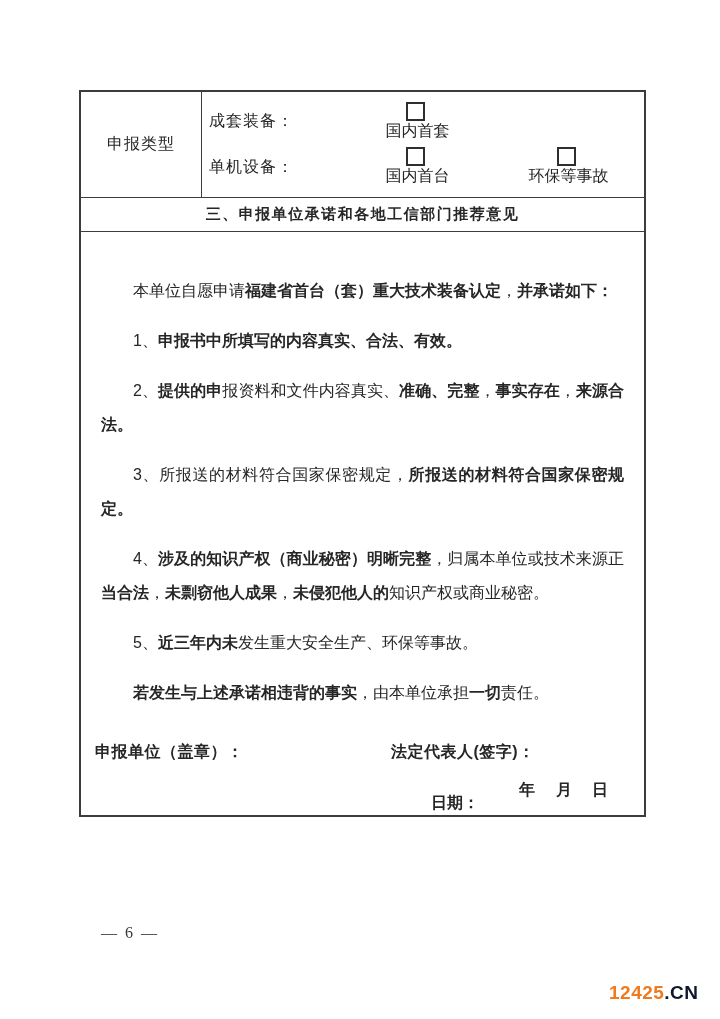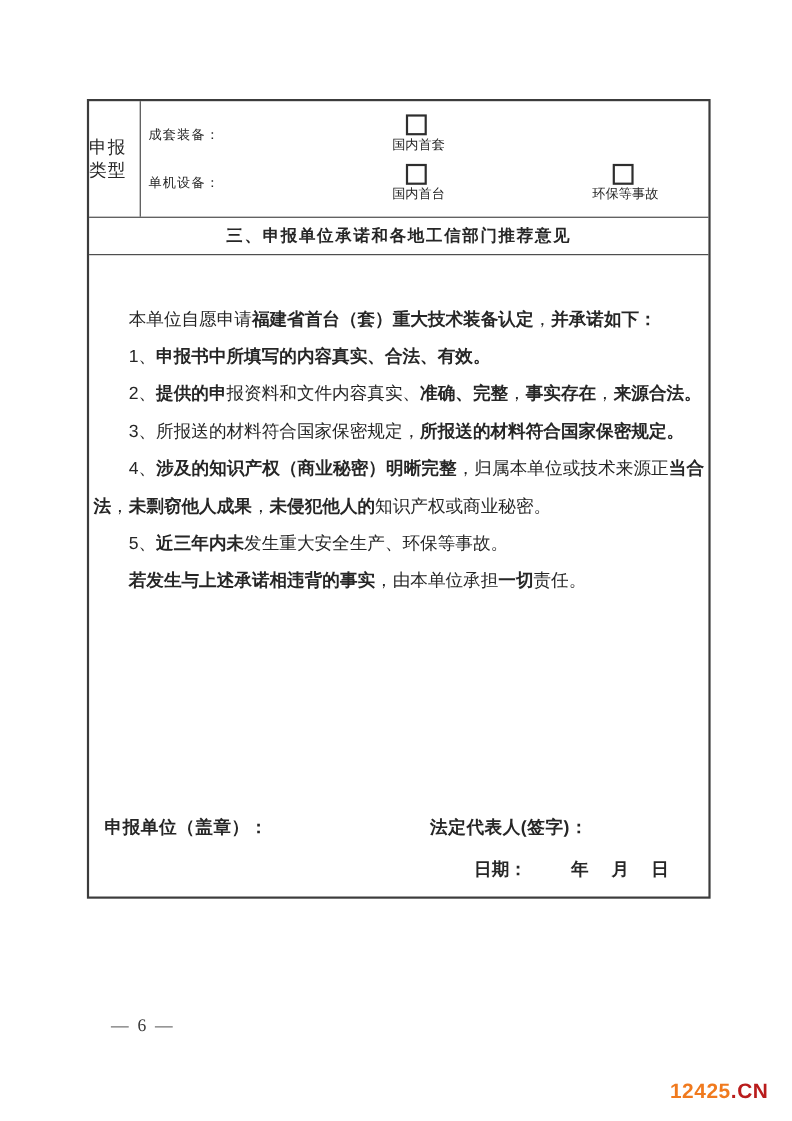--- a/index.html
+++ b/index.html
@@ -36,21 +36,21 @@
     border-right: 1px solid #3c3c3c;
     box-sizing: border-box;
     display: flex; align-items: center; justify-content: center;
     font-size: 16px; letter-spacing: 1px;
   }
   .type-options-cell {
     flex: 1;
     display: flex; flex-direction: column; justify-content: space-evenly;
     padding: 4px 0;
   }
-  .equip-line { display: flex; align-items: center; font-size: 12px; gap: 37px; }
+  .equip-line { display: flex; align-items: center; font-size: 16px; }
   .equip-label { margin-left: 7px; width: 133px; letter-spacing: 1px; }
   .cb-option { display: flex; align-items: center; width: 151px; flex-direction: column; }
   .checkbox {
     display: inline-block;
     width: 15px; height: 15px;
     border: 2px solid #2e2e2e;
     background: #ffffff;
     margin-right: 5px;
     flex: none;
   }
@@ -72,37 +72,37 @@
     margin-top: 31px;
     text-align: center;
     font-size: 18px; font-weight: bold; letter-spacing: 2px;
   }
   .letter-body {
     margin: 42px 4px 0 4px;
     font-size: 16px;
     line-height: 34px;
     text-align: justify;
   }
-  .letter-body p { margin: 0; text-indent: 32px; }
+  .letter-body p { margin: 16px; text-indent: 32px; }
   .letter-body b { font-weight: 700; }
   .sig-line {
     position: absolute;
     left: 0; top: 468px;
     width: 100%;
     font-size: 16px; font-weight: bold; letter-spacing: 0.5px;
   }
   .sig-unit { position: absolute; left: 14px; top: 0; }
   .sig-rep  { position: absolute; left: 310px; top: 0; }
   .date-line {
     position: absolute;
     left: 0; top: 506px;
     width: 100%;
     font-size: 16px; font-weight: bold;
   }
-  .date-label { position: absolute; left: 350px; top: 0; }
+  .date-label { position: absolute; left: 350px; top: 13px; }
   .date-y { position: absolute; left: 438px; top: 0; }
   .date-m { position: absolute; left: 475px; top: 0; }
   .date-d { position: absolute; left: 511px; top: 0; }
   
   .page-number {
     position: absolute;
     left: 101px; top: 924px;
     font-family: "Liberation Serif", serif;
     font-size: 16px;
     color: #3a3a3a;
@@ -175,16 +175,16 @@
         <span class="date-m">月</span>
         <span class="date-d">日</span>
       </div>
     </div>
 
   </div>
 
   <div class="page-number">— 6 —</div>
 
   <div class="watermark">
-    <span style="color: rgb(240, 122, 30); text-align: center;">12425</span><span style="color: #b91c1c;">.CN</span>
+    <span style="color: rgb(240, 122, 30); text-align: center;">12425</span><span style="color: #0f172a;">.CN</span>
   </div>
 
 </div>
 
 </body></html>

